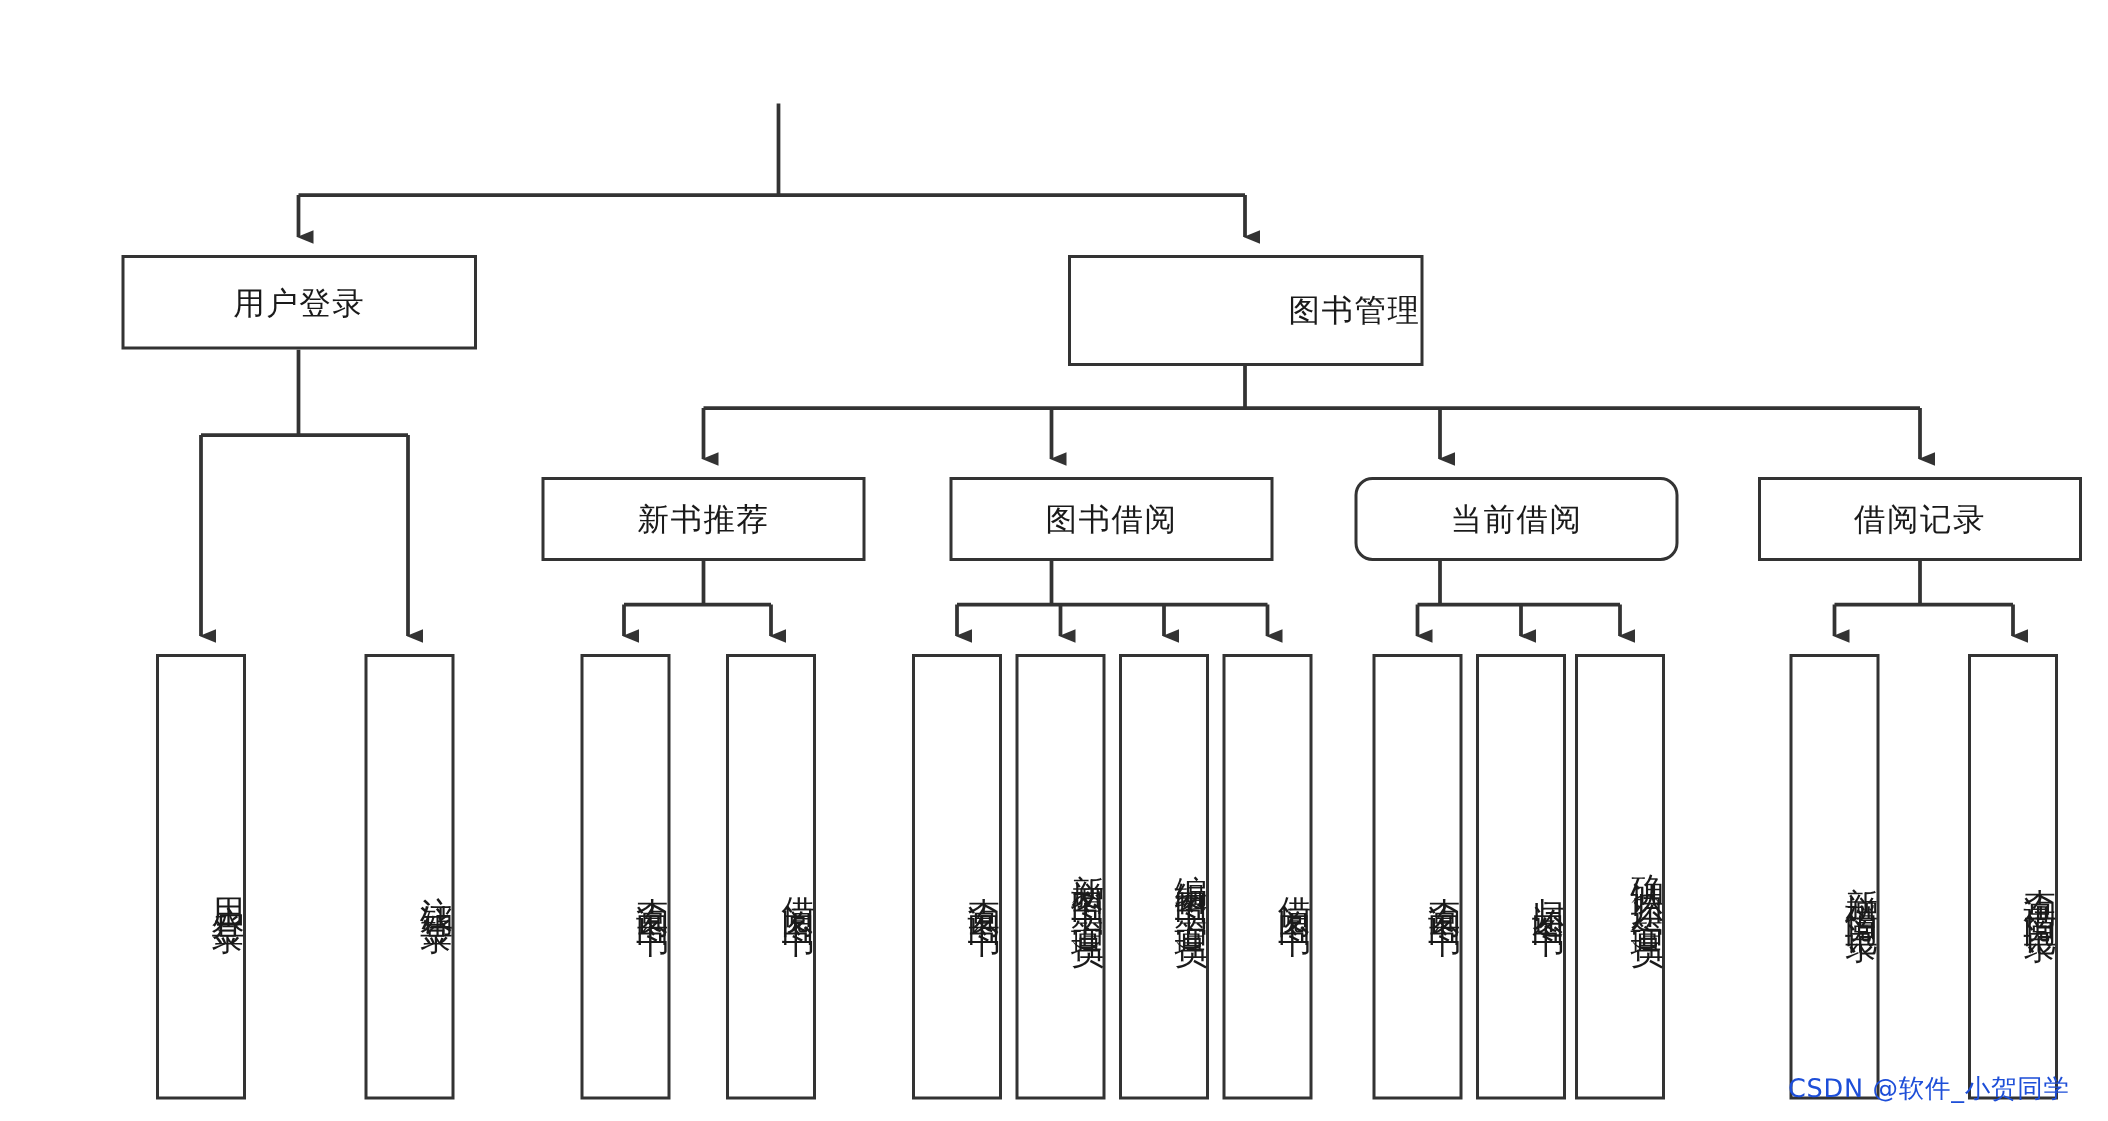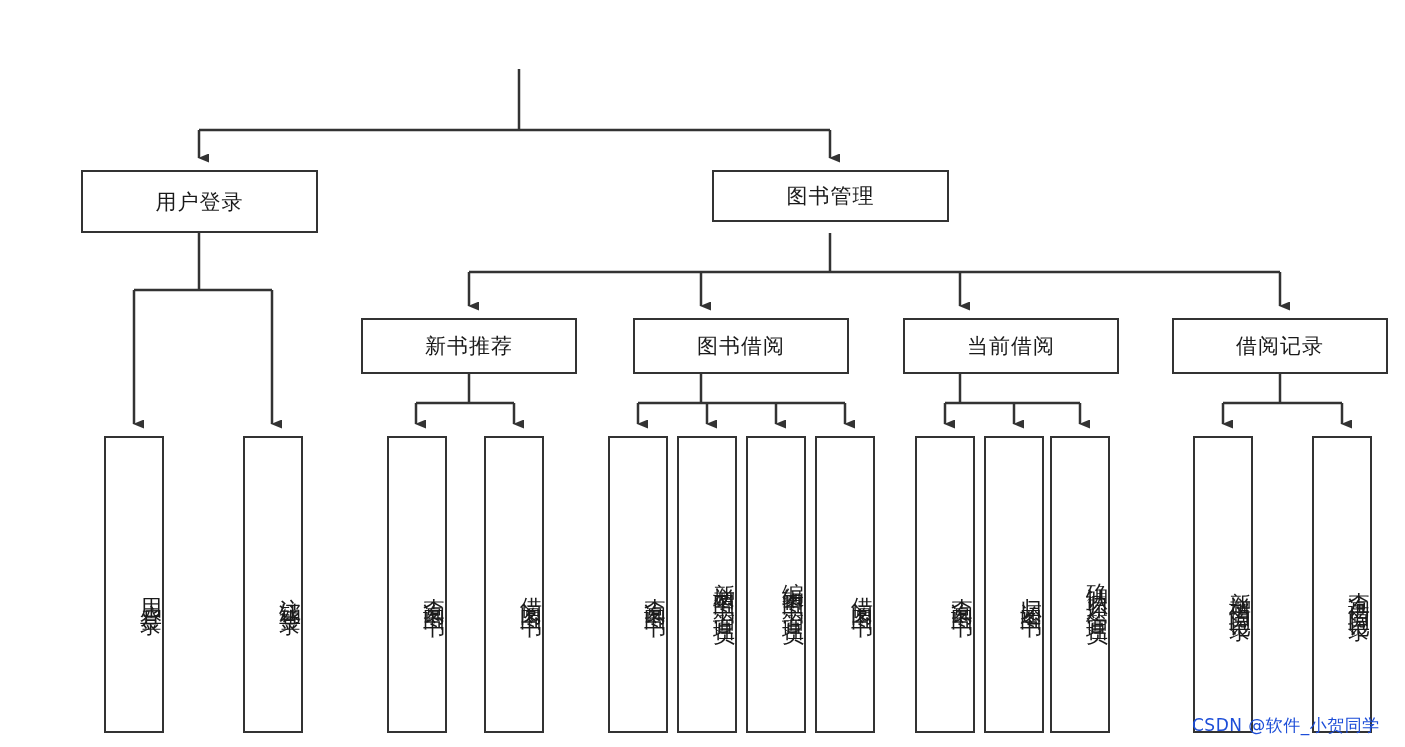--- a/index.html
+++ b/index.html
@@ -102,31 +102,31 @@
       <path d="M1223,403 L1342,403"></path>
       <path d="M1223,403 L1223,424" marker-end="url(#arr)"></path>
       <path d="M1342,403 L1342,424" marker-end="url(#arr)"></path>
     </g>
   </svg>
 
 
   <div class="node h" style="left:81px;top:170px;width:237px;height:63px;">
     <span class="lbl">用户登录</span>
   </div>
-  <div class="node h" style="left:712px;top:170px;width:237px;height:52px;">
+  <div class="node h" style="left:712px;top:170px;width:237px;height:74px;justify-content:flex-end;">
     <span class="lbl">图书管理</span>
   </div>
 
   <div class="node h" style="left:361px;top:318px;width:216px;height:56px;">
     <span class="lbl">新书推荐</span>
   </div>
   <div class="node h" style="left:633px;top:318px;width:216px;height:56px;">
     <span class="lbl">图书借阅</span>
   </div>
-  <div class="node h" style="left:903px;top:318px;width:216px;height:56px;">
+  <div class="node h" style="left:903px;top:318px;width:216px;height:56px;border-radius:12px;">
     <span class="lbl">当前借阅</span>
   </div>
   <div class="node h" style="left:1172px;top:318px;width:216px;height:56px;text-align:center;">
     <span class="lbl">借阅记录</span>
   </div>
 
   <div class="node v" style="left:104px;top:436px;width:60px;height:297px;">
     <span class="lbl">用户登录</span>
   </div>
   <div class="node v" style="left:243px;top:436px;width:60px;height:297px;">

